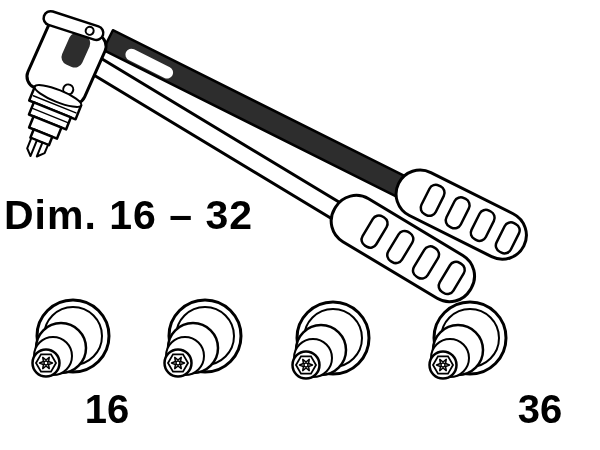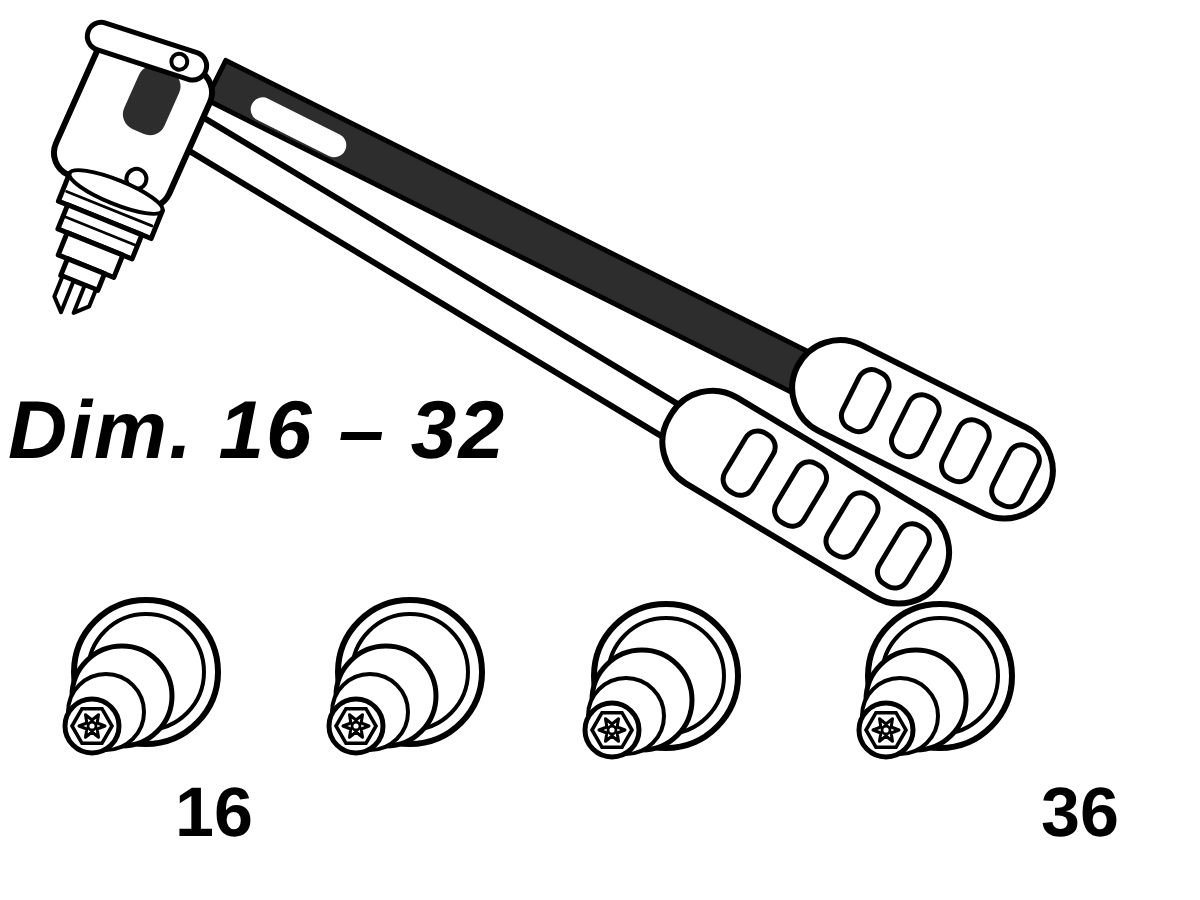--- a/index.html
+++ b/index.html
@@ -15,28 +15,27 @@
   .stage svg { position: absolute; left: 0; top: 0; }
   .dim-title {
     position: absolute;
     left: 4px;
     top: 192px;
     font-size: 41px;
     font-weight: 700;
     color: #000000;
     letter-spacing: 1px;
     white-space: nowrap;
-    font-style: italic;
   }
   .die-label {
     position: absolute;
     top: 387px;
     width: 72px;
     text-align: center;
-    font-size: 35px;
+    font-size: 40px;
     font-weight: 700;
     color: #000000;
   }
   .die-label.l1 { left: 71px; }
   .die-label.l2 { left: 214px; }
   .die-label.l3 { left: 359px; }
   .die-label.l4 { left: 504px; }
 </style>
 </head>
 <body>

